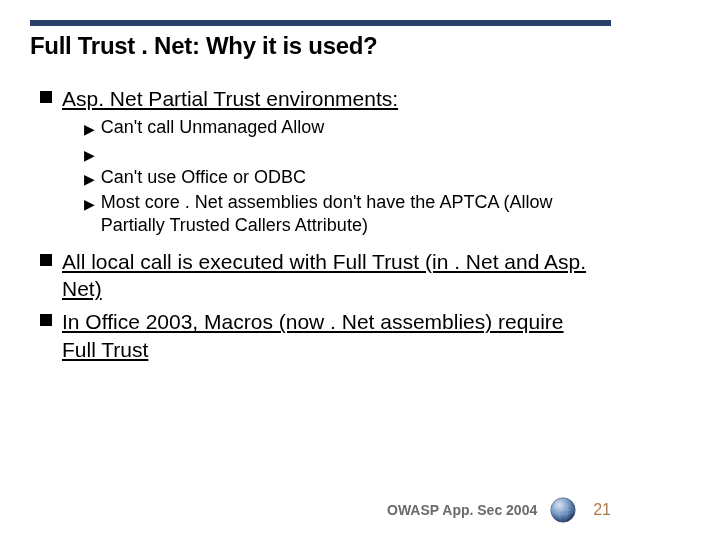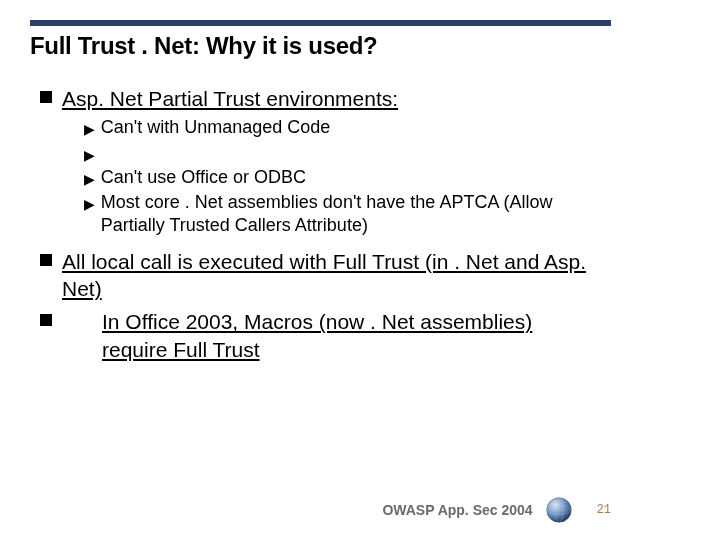--- a/index.html
+++ b/index.html
@@ -123,41 +123,41 @@
 
   <div class="content">
 
     <div class="bullet-row">
       <div class="sq-bullet"></div>
       <div class="bullet-text">Asp. Net Partial Trust environments:</div>
     </div>
     <div class="sub-list">
       <div class="sub-row">
         <div class="arrow-bullet">▶</div>
-        <div class="sub-text">Can't with Unmanaged Code</div>
+        <div class="sub-text">Can't call Unmanaged Allow</div>
       </div>
       <div class="sub-row">
         <div class="arrow-bullet">▶</div>
       </div>
       <div class="sub-row">
         <div class="arrow-bullet">▶</div>
         <div class="sub-text">Can't use Office or ODBC</div>
       </div>
       <div class="sub-row">
         <div class="arrow-bullet">▶</div>
         <div class="sub-text">Most core . Net assemblies don't have the APTCA (Allow Partially Trusted Callers Attribute)</div>
       </div>
     </div>
 
     <div class="bullet-row">
       <div class="sq-bullet"></div>
       <div class="bullet-text">All local call is executed with Full Trust (in . Net and Asp. Net)</div>
     </div>
 
-    <div class="bullet-row" style="margin-top:6px;gap:40px;">
+    <div class="bullet-row" style="margin-top:6px;">
       <div class="sq-bullet"></div>
       <div class="bullet-text">In Office 2003, Macros (now . Net assemblies) require Full Trust</div>
     </div>
 
   </div>
 
   <div class="footer">
     <div class="footer-text">OWASP App. Sec 2004</div>
     <svg class="globe-icon" viewBox="0 0 64 64">
       <defs>
@@ -165,16 +165,16 @@
           <stop offset="0%" stop-color="#dfe9f5"></stop>
           <stop offset="60%" stop-color="#6a8fbf"></stop>
           <stop offset="100%" stop-color="#2a3f6a"></stop>
         </radialGradient>
       </defs>
       <circle cx="32" cy="32" r="28" fill="url(#g1)" stroke="#1e2e50" stroke-width="1"></circle>
       <ellipse cx="32" cy="32" rx="28" ry="10" fill="none" stroke="#aac0dd" stroke-width="1" opacity="0.6"></ellipse>
       <ellipse cx="32" cy="32" rx="10" ry="28" fill="none" stroke="#aac0dd" stroke-width="1" opacity="0.6"></ellipse>
       <line x1="4" y1="32" x2="60" y2="32" stroke="#aac0dd" stroke-width="1" opacity="0.6"></line>
     </svg>
-    <div class="page-num actual" style="position:static; color:#b07a4a; font-size:12px; margin-left:12px;font-family:Liberation Mono, monospace;">21</div>
+    <div class="page-num actual" style="position:static; color:#b07a4a; font-size:16px; margin-left:4px;">21</div>
   </div>
 
 </div>
 
 </body></html>

